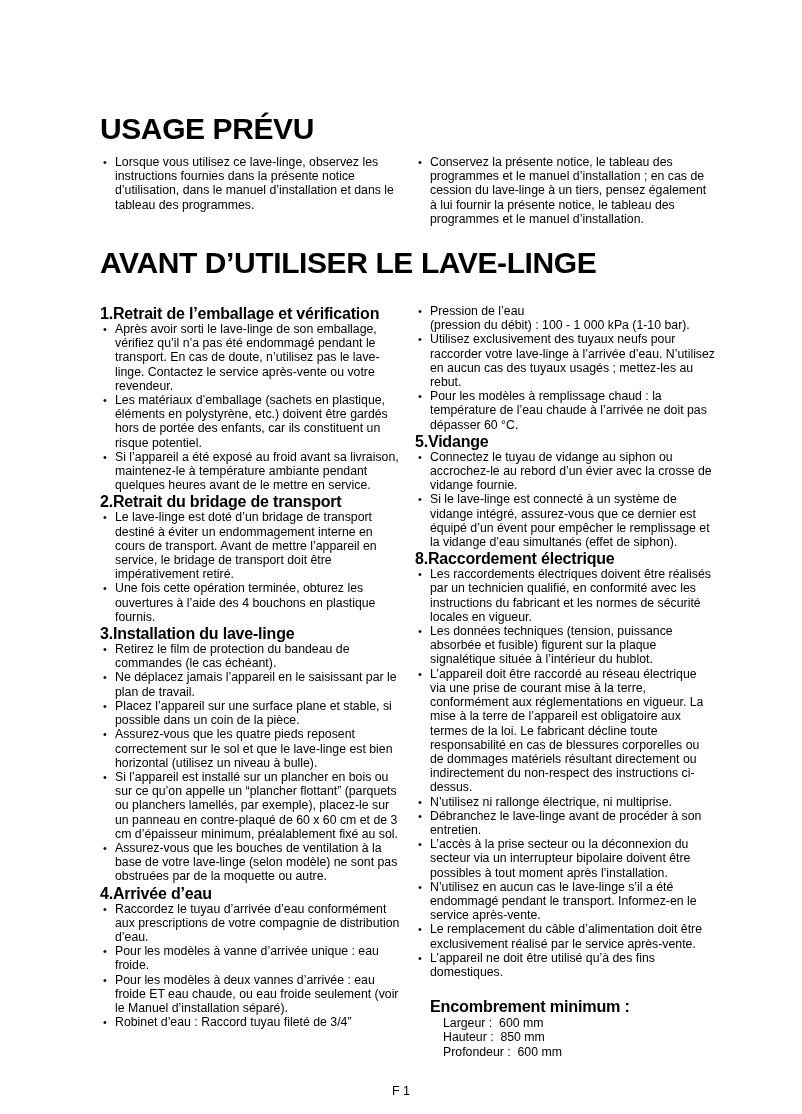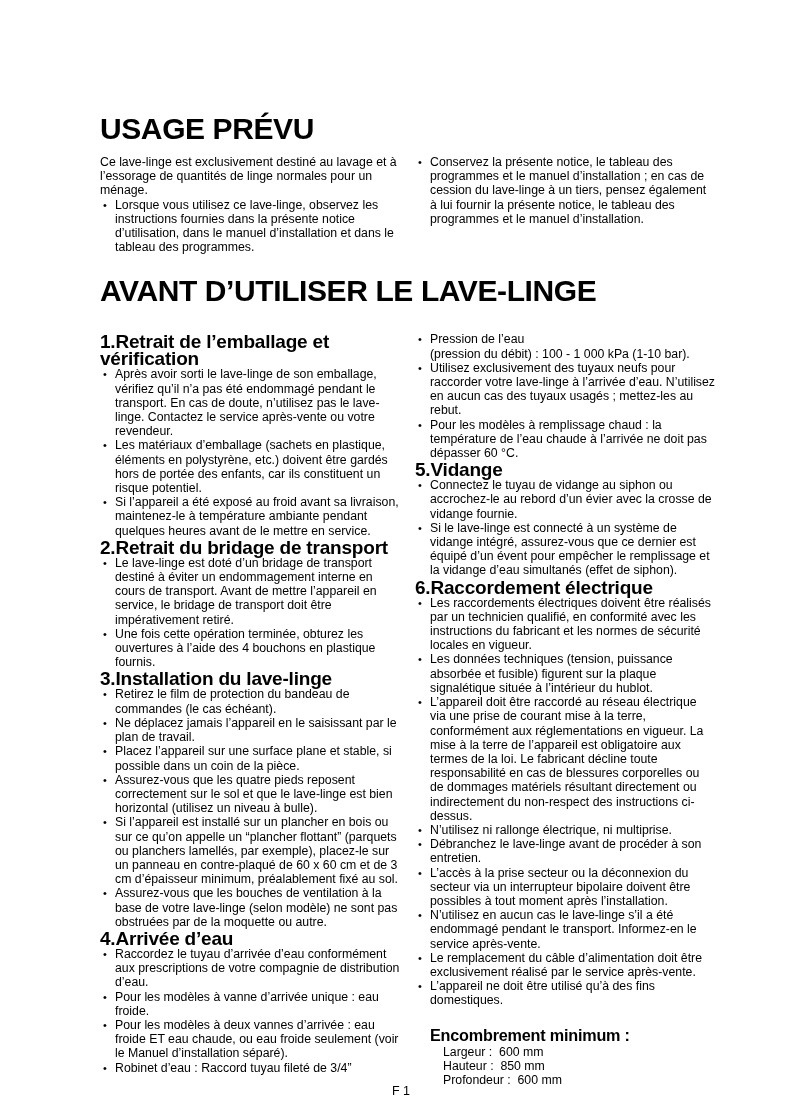--- a/index.html
+++ b/index.html
@@ -14,41 +14,40 @@
   }
   .doc-title {
     font-size:30px; font-weight:bold;
     letter-spacing:-0.4px;
     margin:0 0 9px 0; line-height:34px;
   }
   .doc-title.second { margin-top:20px; margin-bottom:24px; }
   .cols { display:flex; gap:15px; }
   .col { flex:0 0 300px; width:300px; font-size:12.3px; line-height:14.2px; }
   .para { margin:0 0 0 0; }
-  .h3 { font-weight:bold; font-size:19px; line-height:17px; margin-top:1px; letter-spacing:-0.2px; }
+  .h3 { font-weight:bold; font-size:16px; line-height:17px; margin-top:1px; letter-spacing:-0.2px; }
   .bullet { display:flex; align-items:flex-start; }
   .bullet .marker { flex:0 0 15px; width:15px; padding-left:3px; box-sizing:border-box; font-size:11px; line-height:14.2px; }
   .bullet .btext { flex:1; white-space:pre-line; }
   .subhead { font-weight:bold; font-size:16.2px; line-height:19px; margin-left:15px; margin-top:18px; letter-spacing:-0.2px; }
   .dim-line { margin-left:28px; white-space:pre; }
   .footer {
     position:absolute; left:0; right:0; bottom:16px;
     text-align:center; font-size:12.5px; color:#000;
   }
 </style>
 </head>
 <body>
 
 <div class="page">
 
   <h1 class="doc-title">USAGE PRÉVU</h1>
 
   <div class="cols">
     <div class="col" id="usage-left">
-        <div class="para">Ce lave-linge est exclusivement destiné au lavage et à l’essorage de quantités de linge normales pour un ménage.</div>
         <div class="bullet">
           <span class="marker">•</span>
           <span class="btext">Lorsque vous utilisez ce lave-linge, observez les instructions fournies dans la présente notice d’utilisation, dans le manuel d’installation et dans le tableau des programmes.</span>
         </div>
       </div>
     <div class="col" id="usage-right">
         <div class="bullet">
           <span class="marker">•</span>
           <span class="btext">Conservez la présente notice, le tableau des programmes et le manuel d’installation ; en cas de cession du lave-linge à un tiers, pensez également à lui fournir la présente notice, le tableau des programmes et le manuel d’installation.</span>
         </div>
@@ -140,21 +139,21 @@
         </div>
         <div class="h3">5.Vidange</div>
         <div class="bullet">
           <span class="marker">•</span>
           <span class="btext">Connectez le tuyau de vidange au siphon ou accrochez-le au rebord d’un évier avec la crosse de vidange fournie.</span>
         </div>
         <div class="bullet">
           <span class="marker">•</span>
           <span class="btext">Si le lave-linge est connecté à un système de vidange intégré, assurez-vous que ce dernier est équipé d’un évent pour empêcher le remplissage et la vidange d’eau simultanés (effet de siphon).</span>
         </div>
-        <div class="h3">6.Raccordement électrique</div>
+        <div class="h3">8.Raccordement électrique</div>
         <div class="bullet">
           <span class="marker">•</span>
           <span class="btext">Les raccordements électriques doivent être réalisés par un technicien qualifié, en conformité avec les instructions du fabricant et les normes de sécurité locales en vigueur.</span>
         </div>
         <div class="bullet">
           <span class="marker">•</span>
           <span class="btext">Les données techniques (tension, puissance absorbée et fusible) figurent sur la plaque signalétique située à l’intérieur du hublot.</span>
         </div>
         <div class="bullet">
           <span class="marker">•</span>

